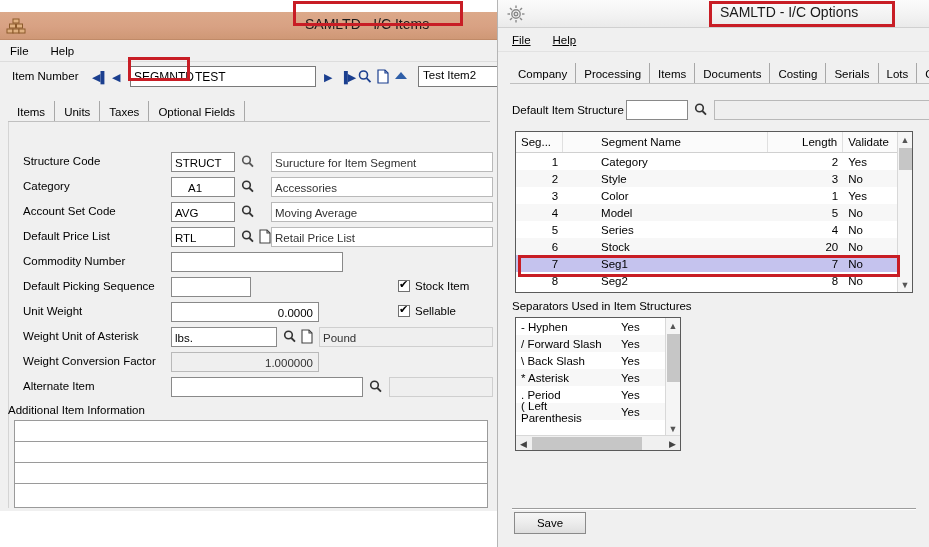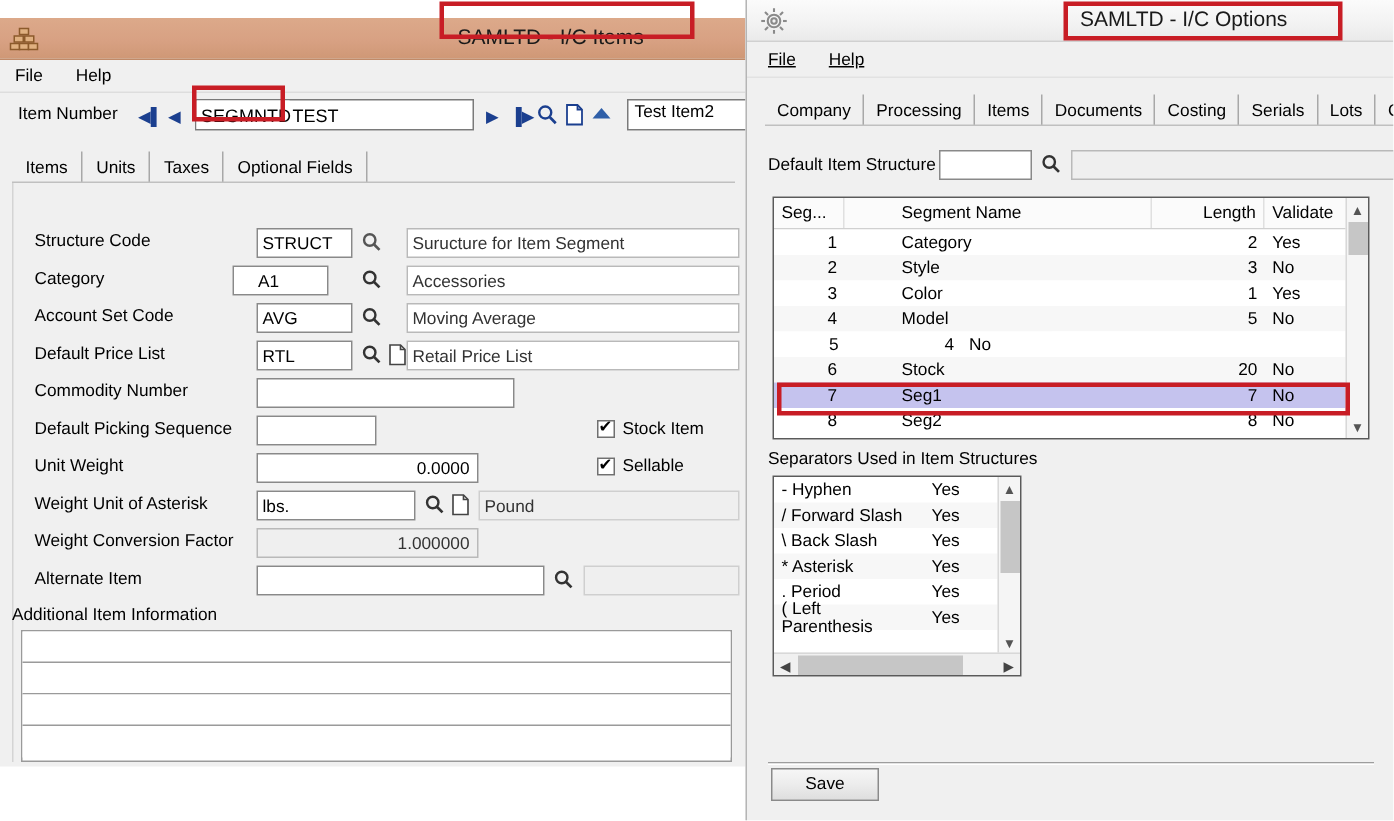--- a/index.html
+++ b/index.html
@@ -304,21 +304,21 @@
           <svg width="14" height="15" viewBox="0 0 14 15">
               <circle cx="5.5" cy="6" r="3.8" fill="none" stroke="#555" stroke-width="1.6"></circle>
               <line x1="8.4" y1="9" x2="12" y2="12.6" stroke="#555" stroke-width="1.8"></line>
             </svg>
         </span>
         <div class="inp ro" style="left:248px; width:222px; background:#fff; border-color:#b9b9b9;">Suructure for Item Segment</div>
       </div>
 
       <div class="frow" style="left:14px; top:55px; width:470px;">
         <span class="flabel">Category</span>
-        <div class="inp" style="left:132px; width:64px;padding-left:16px;">A1</div>
+        <div class="inp" style="left:148px; width:64px;padding-left:16px;">A1</div>
         <span class="mag" style="left:218px;">
           <svg width="14" height="15" viewBox="0 0 14 15">
               <circle cx="5.5" cy="6" r="3.8" fill="none" stroke="#333" stroke-width="1.6"></circle>
               <line x1="8.4" y1="9" x2="12" y2="12.6" stroke="#333" stroke-width="1.8"></line>
             </svg>
         </span>
         <div class="inp ro" style="left:248px; width:222px; background:#fff; border-color:#b9b9b9;">Accessories</div>
       </div>
 
       <div class="frow" style="left:14px; top:80px; width:470px;">
@@ -507,20 +507,21 @@
       </div>
       <div class="grow alt">
         <span class="gc c-num">4</span>
         <span class="gc c-name">Model</span>
         <span class="gc c-len">5</span>
         <span class="gc c-val">No</span>
         <span class="gc c-pad"></span>
       </div>
       <div class="grow">
         <span class="gc c-num">5</span>
+        <span class="gc c-name">Series</span>
         <span class="gc c-len">4</span>
         <span class="gc c-val">No</span>
         <span class="gc c-pad"></span>
       </div>
       <div class="grow alt">
         <span class="gc c-num">6</span>
         <span class="gc c-name">Stock</span>
         <span class="gc c-len">20</span>
         <span class="gc c-val">No</span>
         <span class="gc c-pad"></span>

